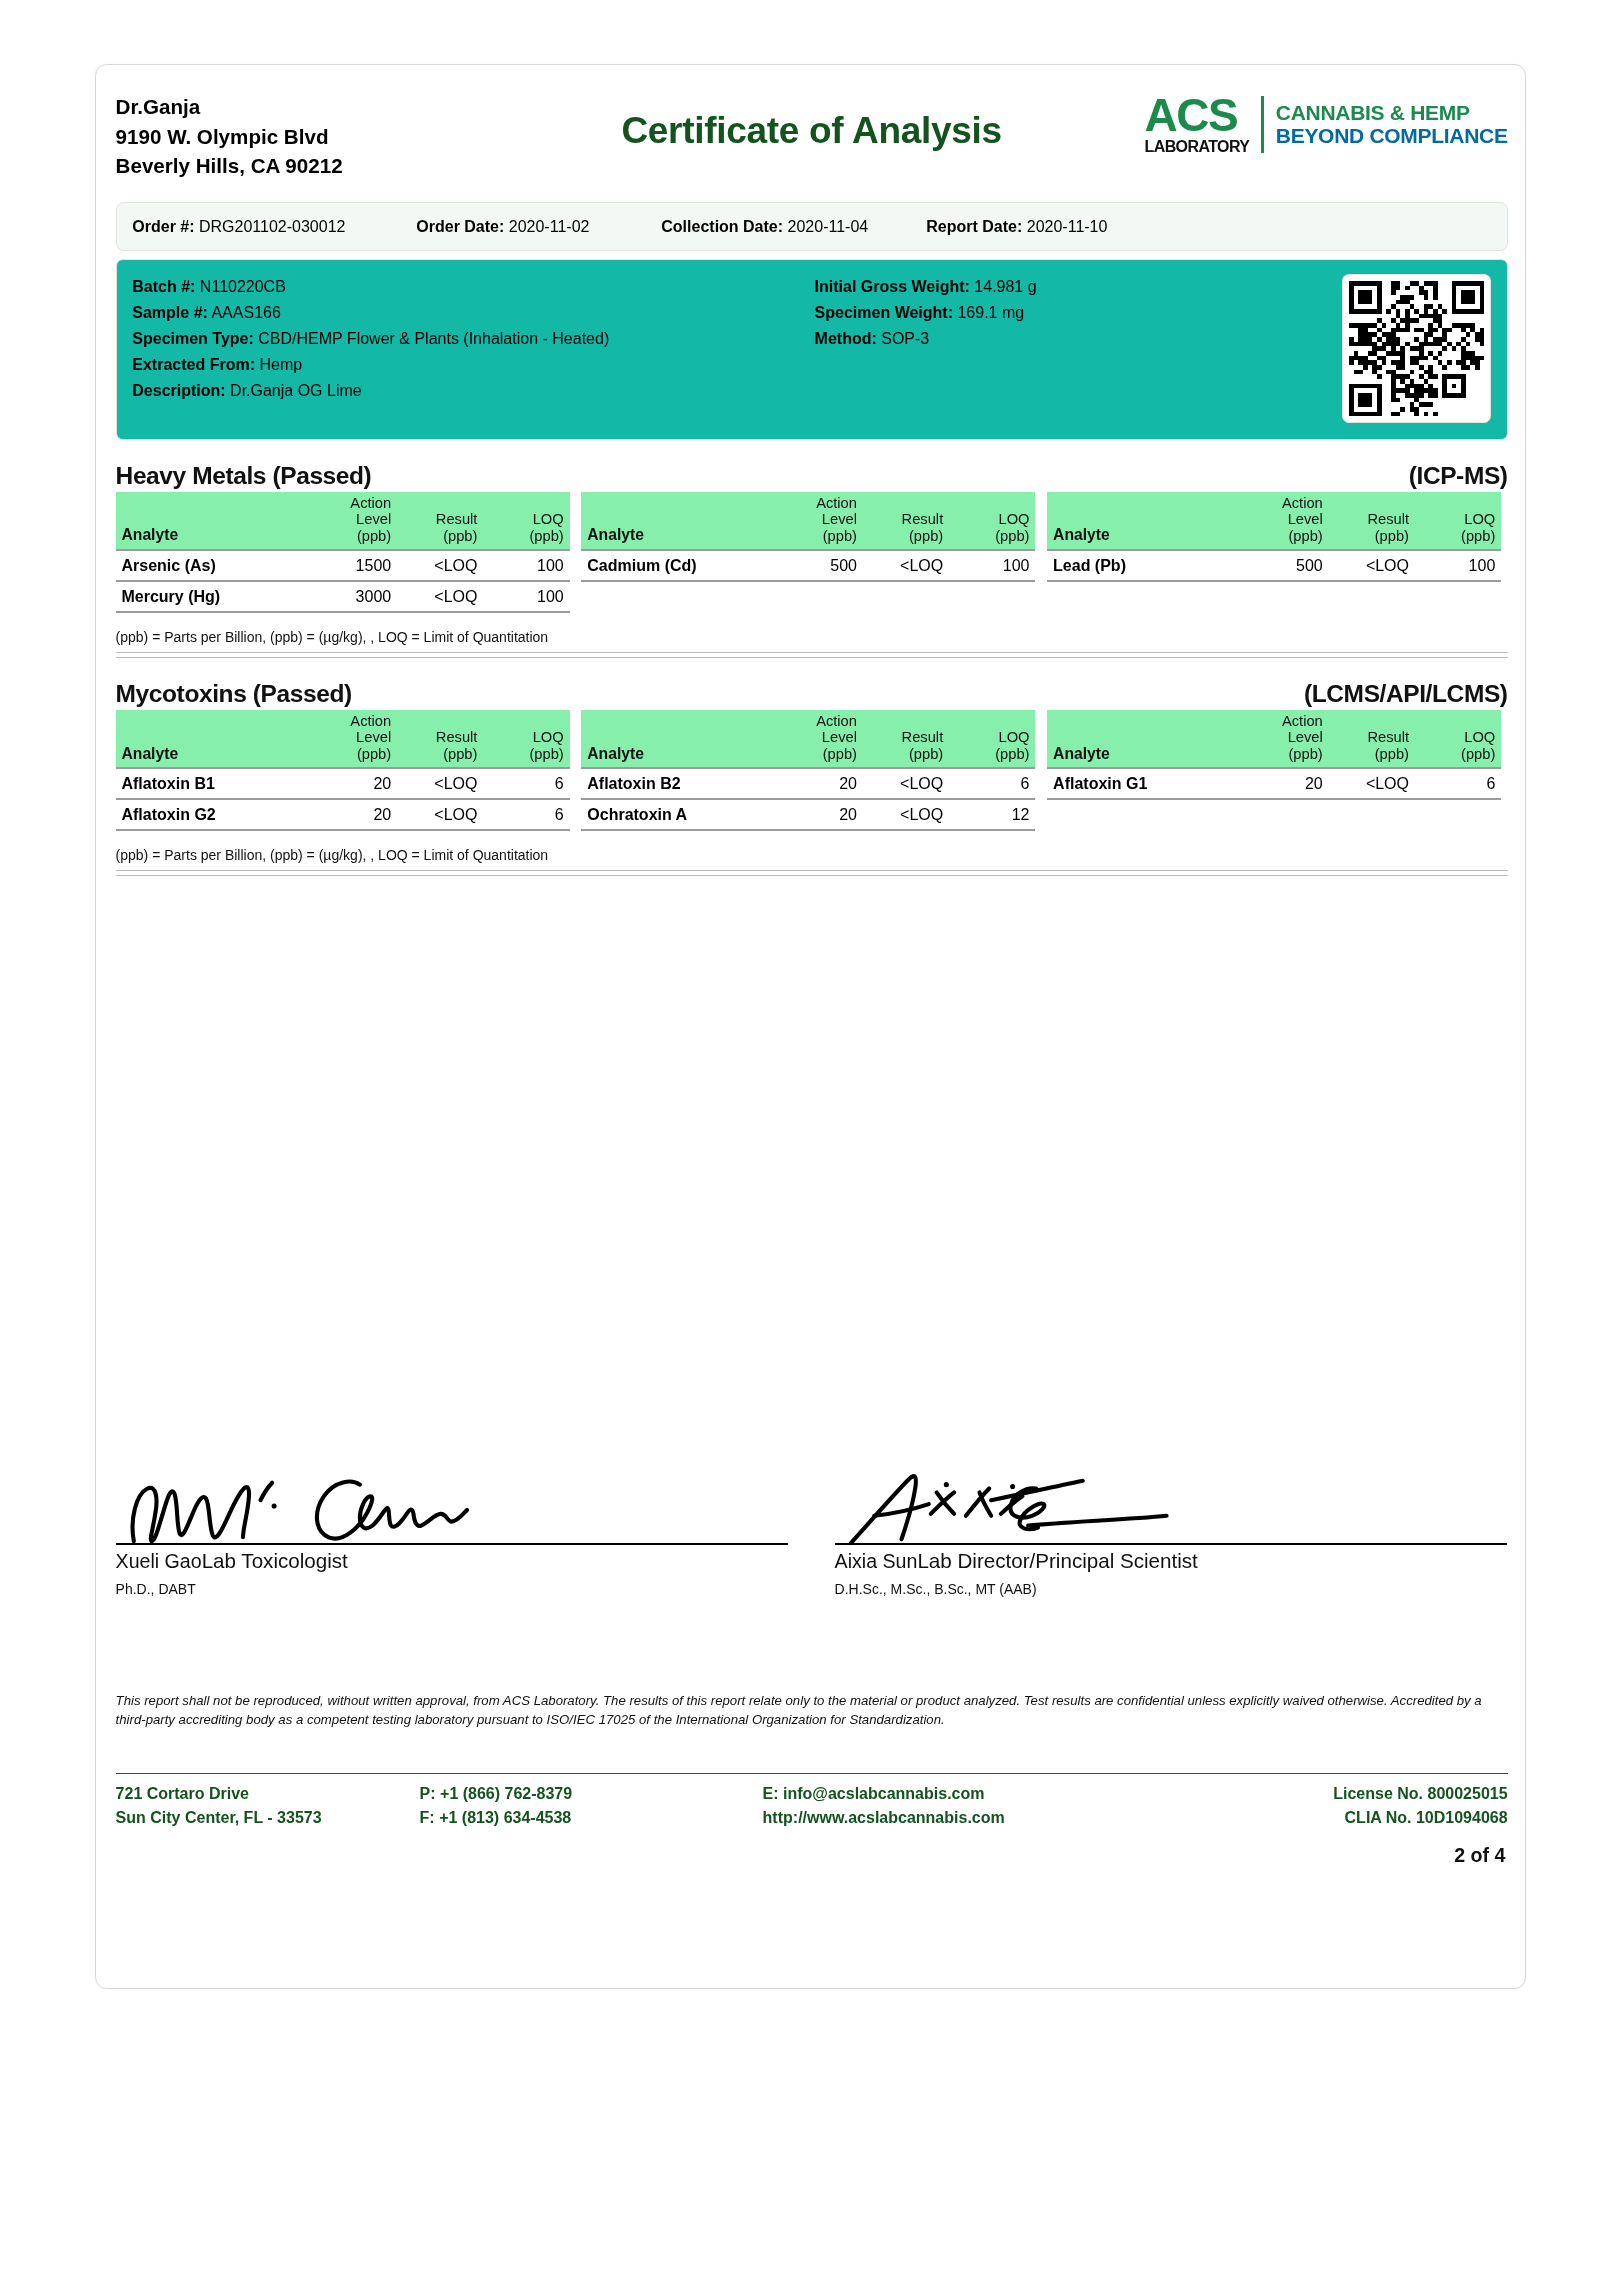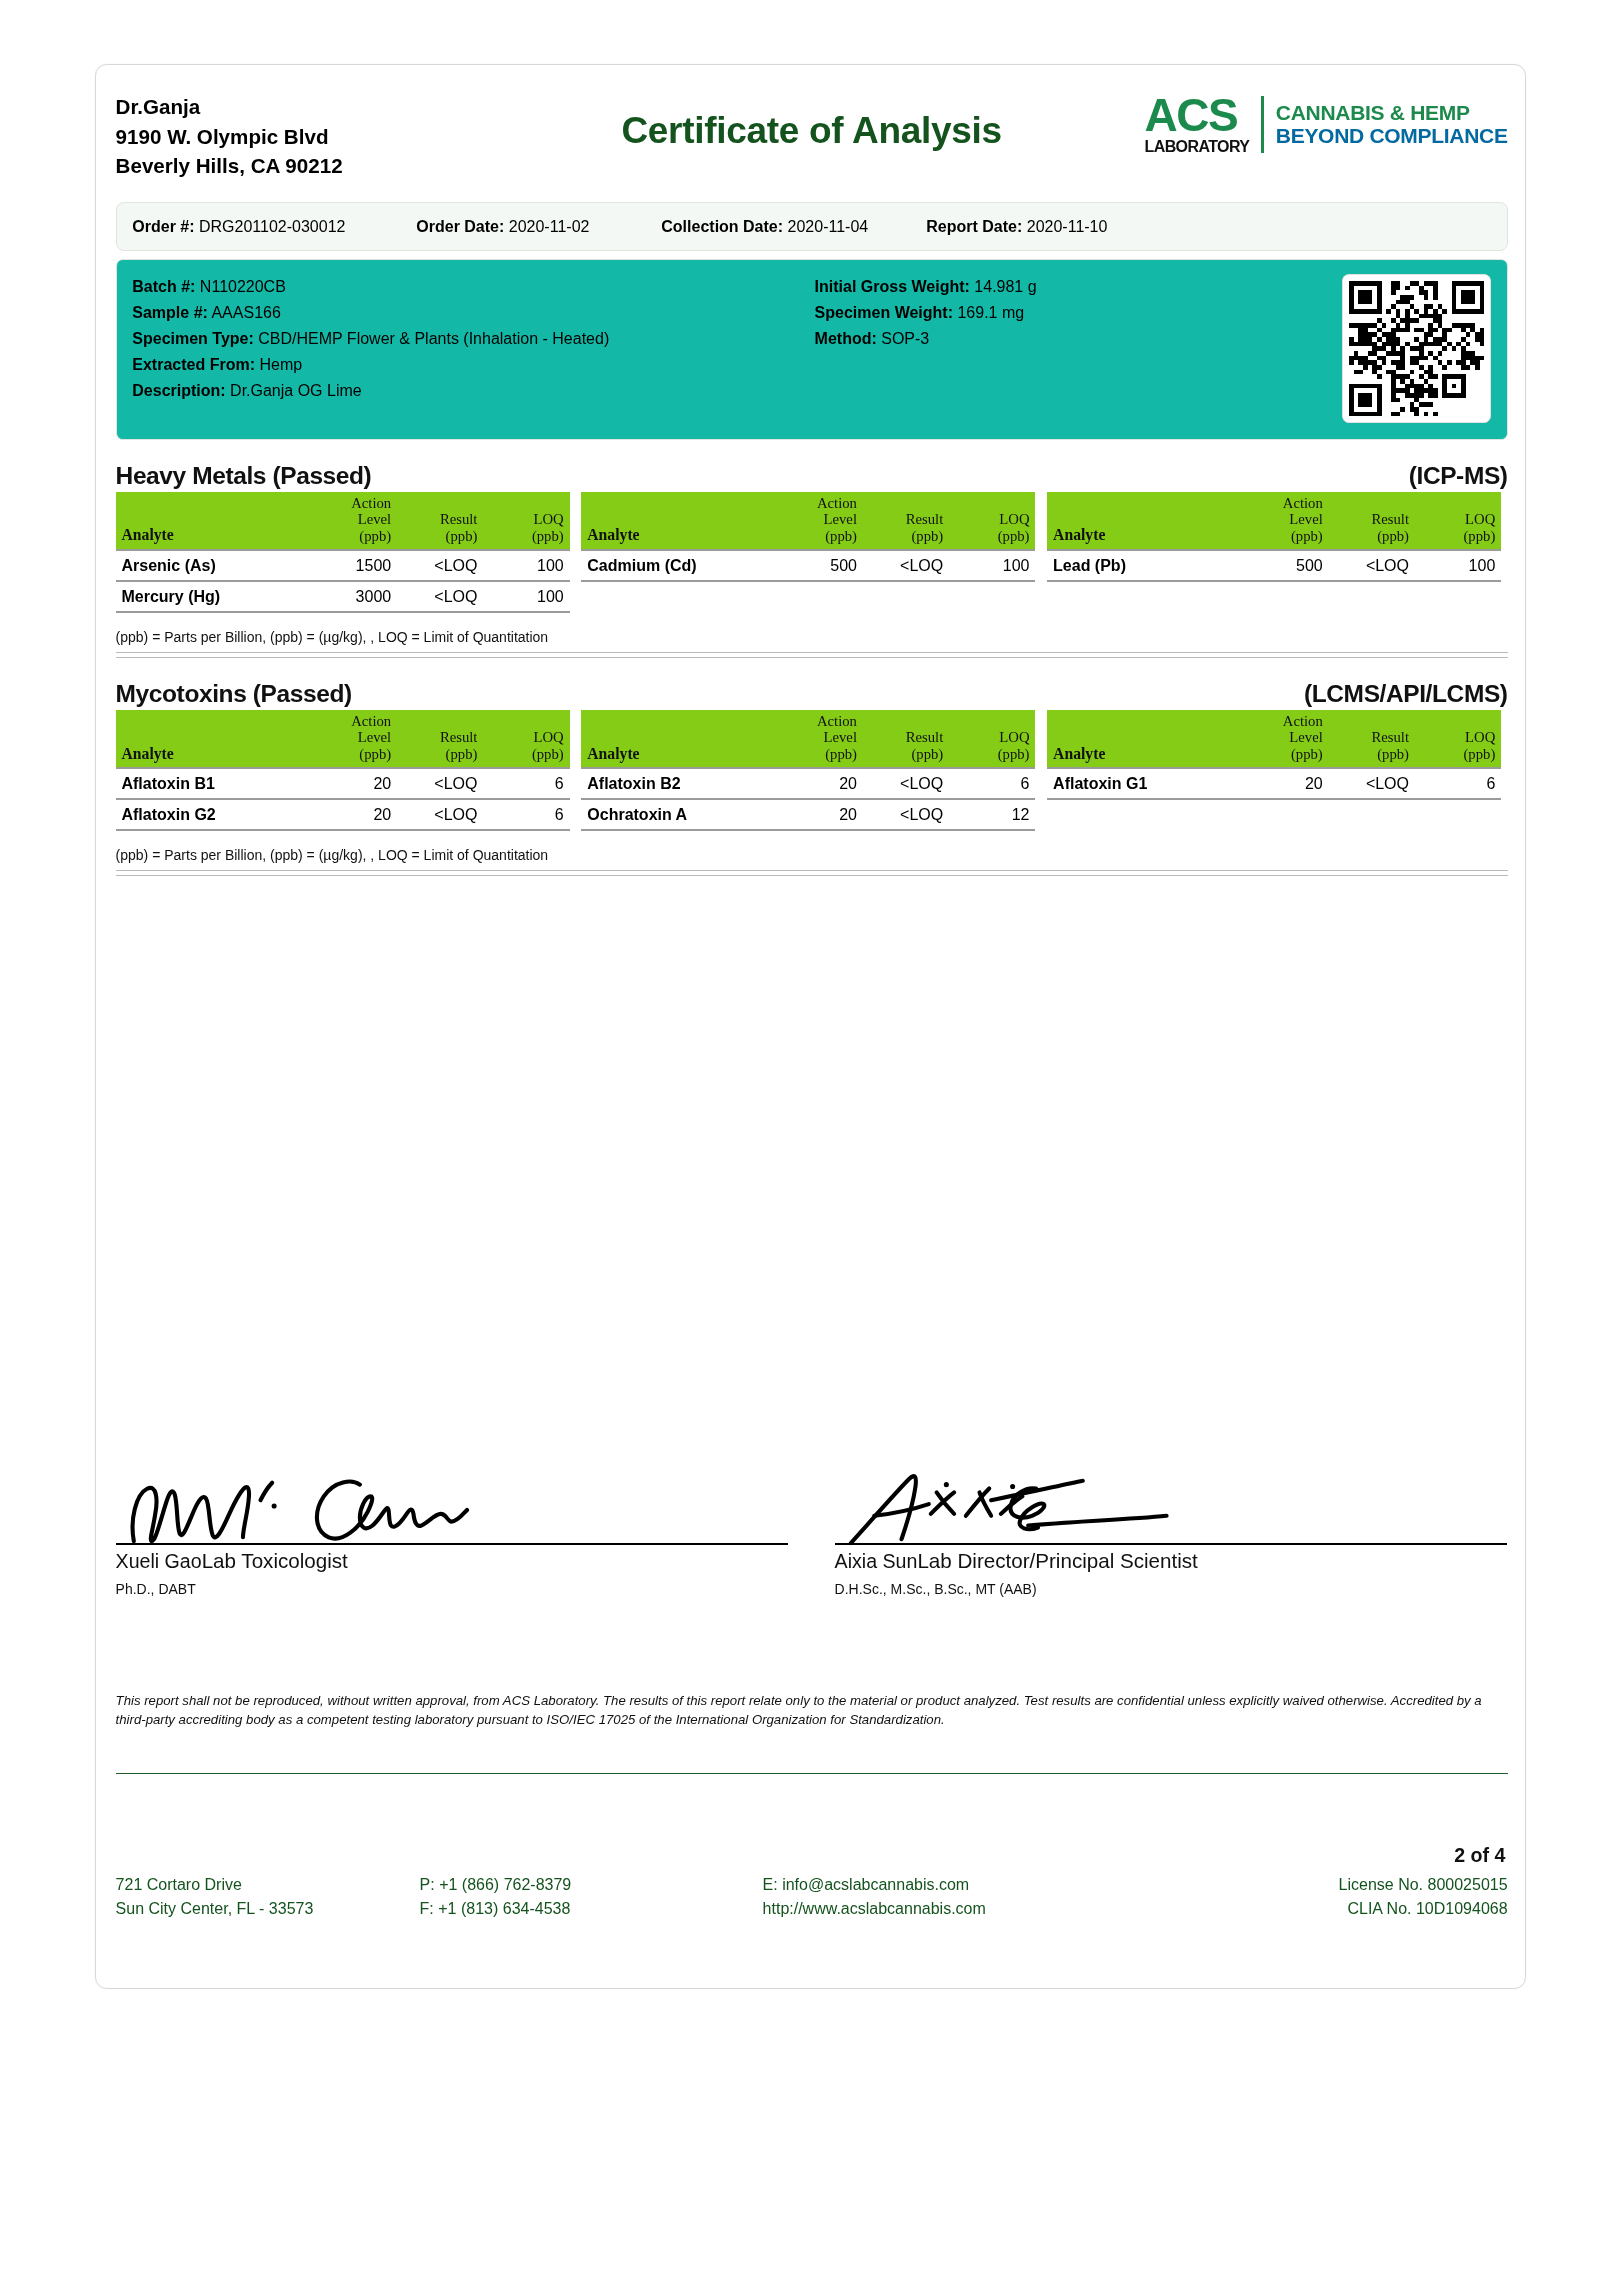--- a/index.html
+++ b/index.html
@@ -90,29 +90,28 @@
   
   .section { margin-top: 21.6px; }
   .sec-head { display: flex; align-items: baseline; justify-content: space-between; margin-bottom: 2px;}
   .sec-title { font-size: 24.5px; font-weight: bold; color: #111; letter-spacing: -0.4px;}
   .sec-method { font-size: 24.5px; font-weight: bold; color: #111; letter-spacing: -0.4px;}
 
   .tables { display: flex; gap: 11.8px; }
   .tbl { width: 454px; }
   table.data { width: 100%; border-collapse: collapse; table-layout: fixed; font-size: 15.7px; }
   table.data thead th {
-    background: #84cc16;
+    background: #86efac;
     font-weight: normal;
     font-size: 14.7px;
     vertical-align: bottom;
     padding: 2.9px 5.9px 4.9px 5.9px;
     line-height: 1.12;
     border-bottom: 2.9px solid #9b9b9b;
     color: #111;
-    font-family: Liberation Serif, serif;
   }
   table.data thead th.an { text-align: left; font-weight: bold; font-size: 15.7px; }
   table.data thead th.num { text-align: right; }
   table.data tbody td {
     padding: 4.9px 5.9px;
     border-bottom: 2px solid #9b9b9b;
     font-size: 16px;
     line-height: 1.2;
   }
   table.data tbody td.an { font-weight: bold; text-align: left; }
@@ -137,22 +136,22 @@
   .sig-role { font-size: 20.6px; color: #111; }
   .sig-cred { font-size: 14px; color: #111; margin-top: 7.8px; }
 
   
   .disclaimer {
     position: absolute; left: 19.6px; top: 1627px; width: 1392px;
     font-size: 13.2px; font-style: italic; line-height: 1.42; color: #111;
   }
   .foot-rule { position: absolute; left: 19.6px; top: 1708px; width: 1392px; height: 1px; background: #1f5c2a; }
   .footer {
-    position: absolute; left: 19.6px; top: 1808px; width: 1392px;
-    display: flex; font-size: 16px; font-weight: normal; color: #14531d; line-height: 1.48;
+    position: absolute; left: 19.6px; top: 1717px; width: 1392px;
+    display: flex; font-size: 16px; font-weight: bold; color: #14531d; line-height: 1.48;
   }
   .f1 { width: 304px; }
   .f2 { width: 343px; }
   .f3 { width: 451px; }
   .f4 { flex: 1; text-align: right; }
   .pageno { position: absolute; right: 19.6px; top: 1779px; font-size: 19.6px; font-weight: bold; color: #111; }
 </style>
 </head>
 <body>
 

